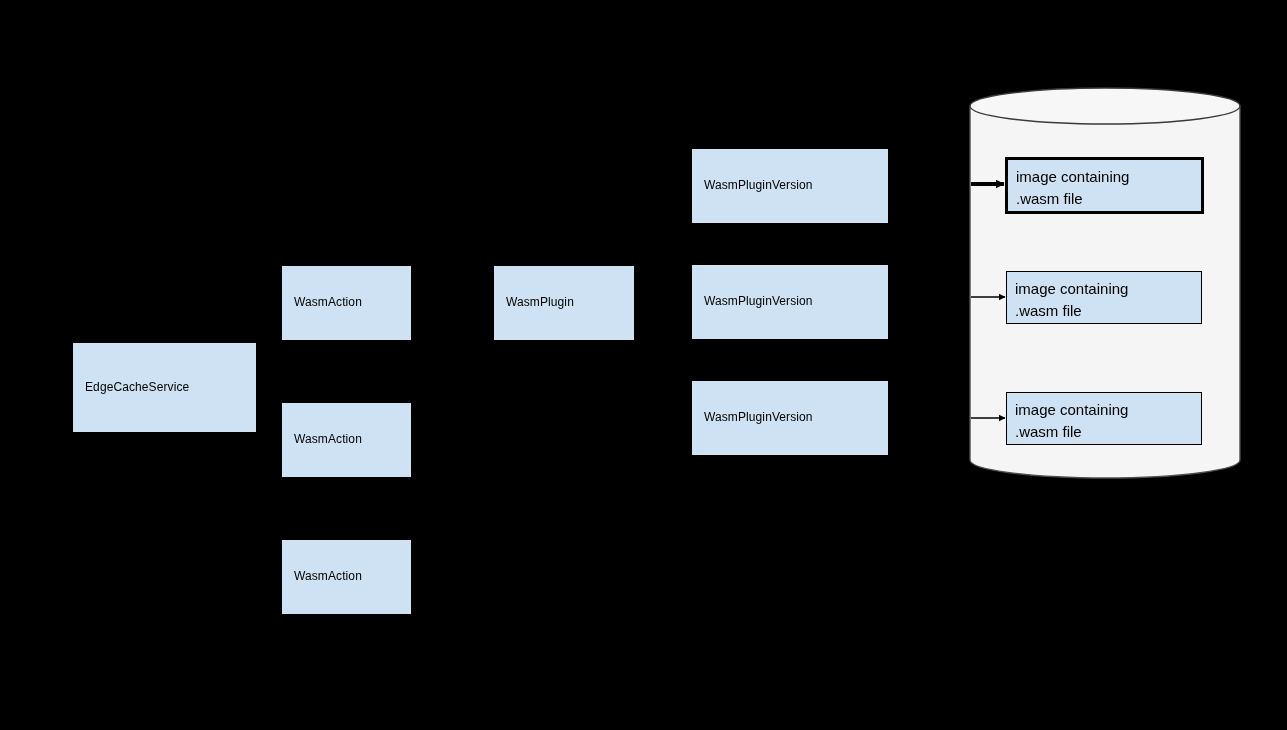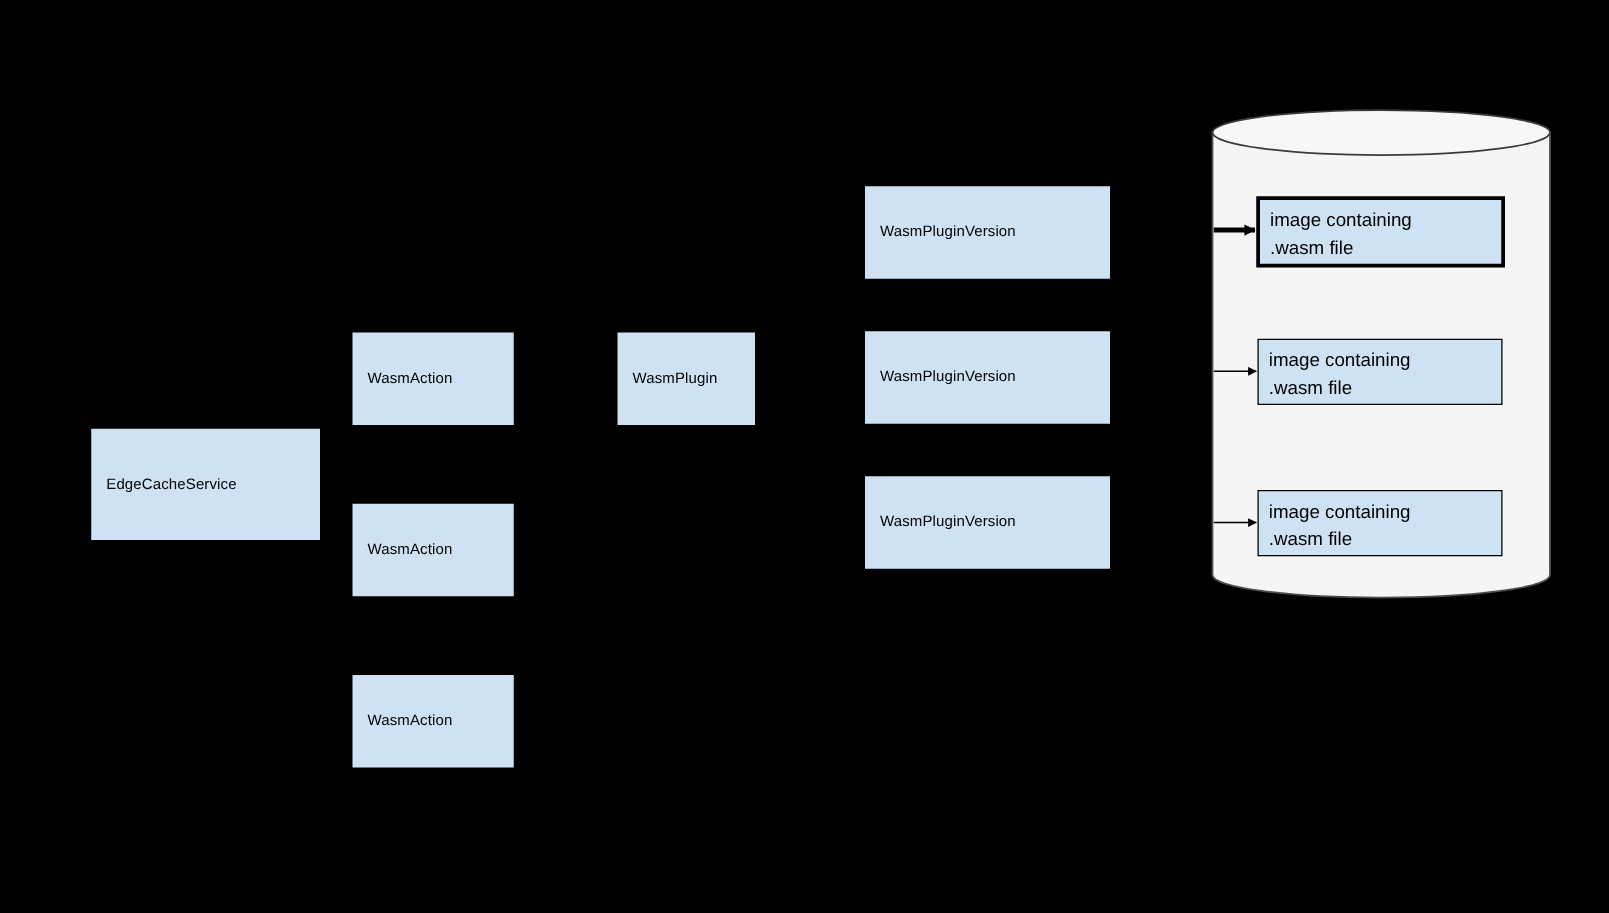--- a/index.html
+++ b/index.html
@@ -102,21 +102,21 @@
 .wasm file</div>
 
   <div class="node" style="left:36px; top:343px; width:183px; height:89px;margin-left:37px;">EdgeCacheService</div>
 
   <div class="node" style="left:282px; top:266px; width:129px; height:74px;">WasmAction</div>
 
   <div class="node" style="left:282px; top:403px; width:129px; height:74px;">WasmAction</div>
 
   <div class="node" style="left:282px; top:540px; width:129px; height:74px;">WasmAction</div>
 
-  <div class="node" style="left:494px; top:266px; width:110px; height:74px;">WasmPlugin</div>
+  <div class="node" style="left:494px; top:266px; width:140px; height:74px;">WasmPlugin</div>
 
   <div class="node" style="left:692px; top:149px; width:196px; height:74px;">WasmPluginVersion</div>
 
   <div class="node" style="left:692px; top:265px; width:196px; height:74px;">WasmPluginVersion</div>
 
   <div class="node" style="left:692px; top:381px; width:196px; height:74px;">WasmPluginVersion</div>
 
 </div>
 
 </body></html>

